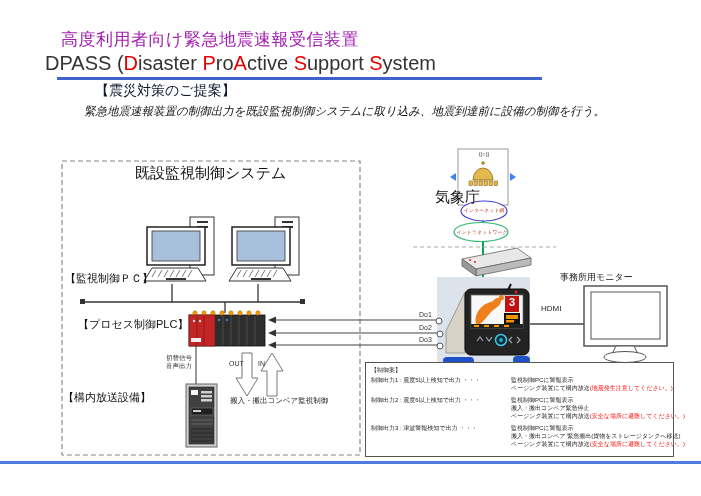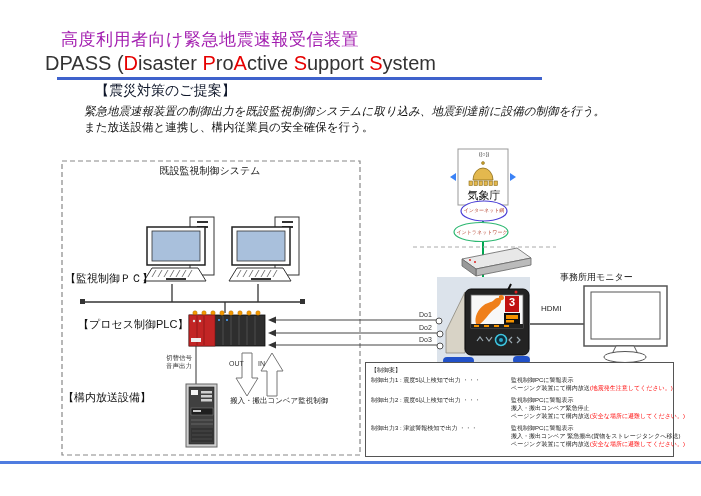--- a/index.html
+++ b/index.html
@@ -6,30 +6,30 @@
   #slide{position:relative;width:701px;height:496px;background:#fff;overflow:hidden;
          font-family:"Liberation Sans","DejaVu Sans",sans-serif;color:#111;}
   .t{position:absolute;white-space:nowrap;}
   .title1{left:61px;top:28px;font-size:17px;color:#a21caf;letter-spacing:0.5px;}
   .title2{left:45px;top:52px;font-size:20px;color:#333;}
   .title2 .red{color:#e60000;}
   .rule{position:absolute;left:57px;top:77px;width:485px;height:2.5px;background:#3f62cc;}
   .section{left:67px;top:82px;font-size:14px;color:#0f172a;margin-left:28px;}
   .body1{left:84px;top:104px;font-size:11.5px;font-style:italic;}
   .body2{left:84px;top:120px;font-size:11.5px;}
-  .sysname{left:135px;top:164px;width:150px;text-align:center;font-size:10px;}
+  .sysname{left:135px;top:164px;width:150px;text-align:center;font-size:15px;}
   .lbl{font-size:11px;color:#111;}
   .tiny{font-size:7px;color:#333;}
   .sw{left:158px;top:354px;width:34px;text-align:right;font-size:6.5px;line-height:7.5px;color:#333;white-space:normal;}
   .conv{left:230px;top:396px;font-size:7.5px;color:#222;}
   .do{font-size:7px;color:#333;}
   .hdmi{left:541px;top:304px;font-size:8px;color:#222;}
   .monlbl{left:560px;top:271px;font-size:9px;color:#111;}
   .radio{left:468px;top:151px;width:32px;text-align:center;font-size:5.5px;color:#333;}
-  .jma{left:461px;top:188px;width:46px;text-align:center;font-size:11px;color:#111;}
+  .jma{left:435px;top:188px;width:46px;font-size:15px;color:#111;}
   .netlbl{font-size:5px;color:#b33c28;text-align:center;}
   .badge3{left:505px;top:296px;width:14px;text-align:center;font-size:11px;font-weight:bold;color:#fff;z-index:3;}
   .ctrl-box{position:absolute;left:365px;top:362px;width:309px;height:95px;border:1px solid #555;
             background:#fff;padding:3px 5px;box-sizing:border-box;font-size:6px;line-height:8px;
             color:#222;z-index:3;}
   .ctrl-title{margin-bottom:2px;}
   .ctrl-row{display:flex;margin-bottom:4px;}
   .ctrl-left{width:140px;flex:none;}
   .ctrl-right div{white-space:nowrap;}
   .ctrl-right .red{color:#ff0000;}
@@ -40,21 +40,20 @@
 </head>
 <body>
 
 <div id="slide">
 
   <div class="t title1">高度利用者向け緊急地震速報受信装置</div>
   <div class="t title2"><span>DPASS (</span><span class="red">D</span><span>isaster </span><span class="red">P</span><span>ro</span><span class="red">A</span><span>ctive </span><span class="red">S</span><span>upport </span><span class="red">S</span><span>ystem</span></div>
   <div class="rule"></div>
   <div class="t section">【震災対策のご提案】</div>
   <div class="t body1">緊急地震速報装置の制御出力を既設監視制御システムに取り込み、地震到達前に設備の制御を行う。</div>
-  <div class="t body2">また放送設備と連携し、構内従業員の安全確保を行う。</div>
 
   <svg width="701" height="496" viewBox="0 0 701 496">
 
     <rect x="62" y="161" width="298" height="294" fill="none" stroke="#888" stroke-width="1.2" stroke-dasharray="5,3"></rect>
 
     <g>
       <rect x="190" y="217" width="24" height="58" fill="#fff" stroke="#333" stroke-width="1"></rect>
       <line x1="197" y1="222" x2="208" y2="222" stroke="#333" stroke-width="2"></line>
       <line x1="197" y1="227" x2="208" y2="227" stroke="#333" stroke-width="2"></line>
       <rect x="147" y="227" width="58" height="38" fill="#fff" stroke="#222" stroke-width="1.5"></rect>

